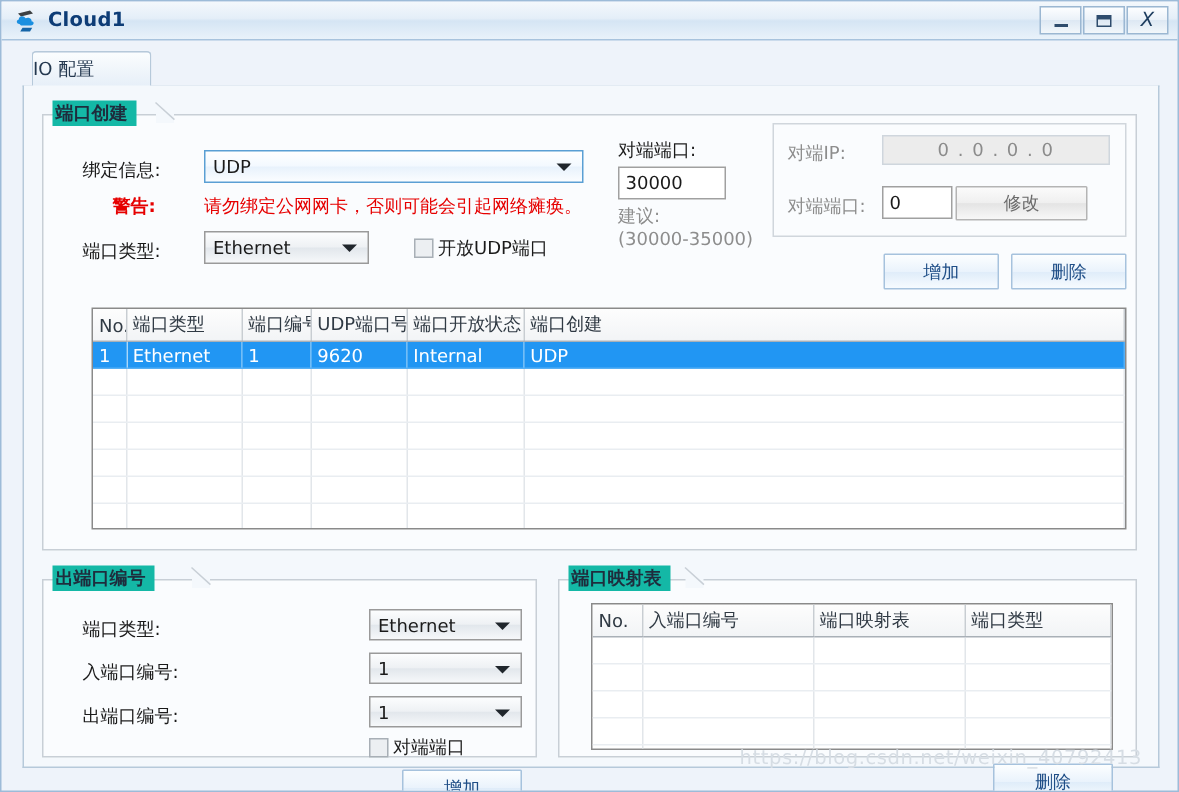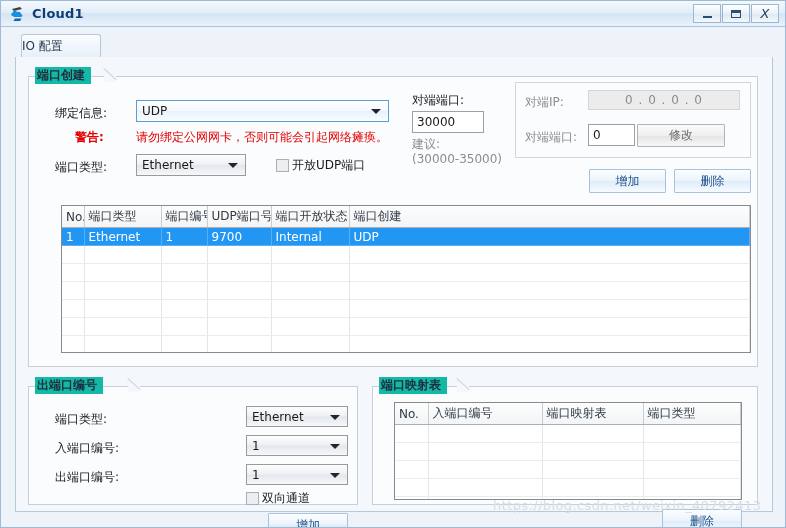--- a/index.html
+++ b/index.html
@@ -279,21 +279,21 @@
               <th>UDP端口号</th>
               <th>端口开放状态</th>
               <th>端口创建</th>
             </tr>
           </thead>
           <tbody>
             <tr class="sel">
               <td>1</td>
               <td>Ethernet</td>
               <td>1</td>
-              <td>9700</td>
+              <td>9620</td>
               <td>Internal</td>
               <td>UDP</td>
             </tr>
             <tr>
                 <td></td>
                 <td></td>
                 <td></td>
                 <td></td>
                 <td></td>
                 <td></td>
@@ -361,21 +361,21 @@
       </div>
 
       <div class="lbl" style="left:27px; top:92px;">出端口编号:</div>
       <div class="combo" style="left:218px; top:87px; width:102px; height:21px;">
         <span>1</span>
         <i class="arrow"></i>
       </div>
 
       <div class="chk" style="left:218px; top:113px;">
         <i class="box"></i>
-        <span>双向通道</span>
+        <span>对端端口</span>
       </div>
 
       <div class="btn" style="left:240px; top:136px; width:80px; height:24px;">
         <span>增加</span>
       </div>
     </div>
 
     <div class="group" style="left:356px; top:320px; width:386px; height:128px;">
       <div class="gbody" style="height:119px;"></div>
       <div class="glabel">端口映射表</div>

